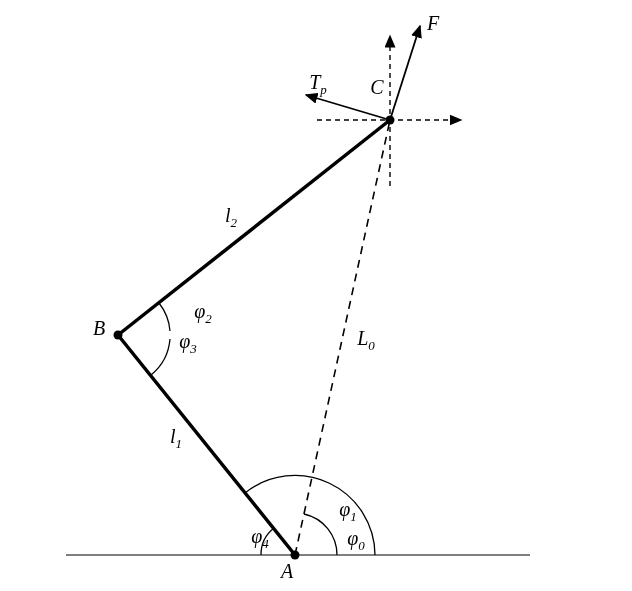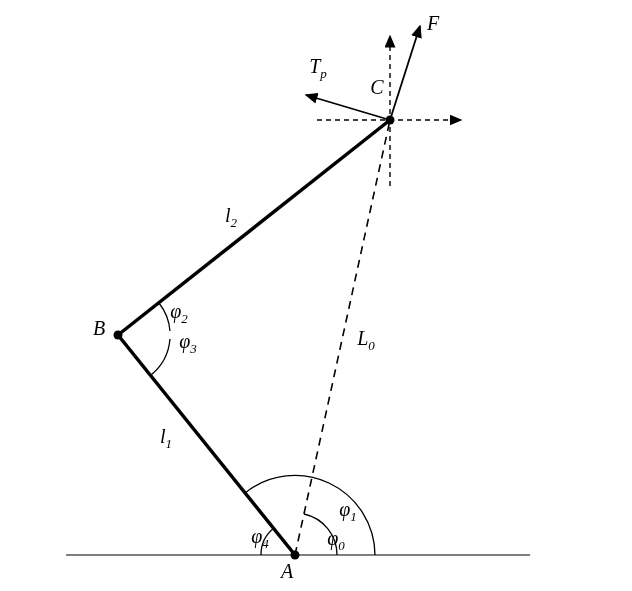--- a/index.html
+++ b/index.html
@@ -58,26 +58,26 @@
 
     <circle cx="295" cy="555" r="4.5" fill="#000"></circle>
     <circle cx="118" cy="335" r="4.5" fill="#000"></circle>
     <circle cx="390" cy="120" r="4.5" fill="#000"></circle>
   </svg>
 
   <div class="lbl" style="left:287px; top:573px"><span>A</span><sub></sub></div>
   <div class="lbl" style="left:99px;  top:330px"><span>B</span><sub></sub></div>
   <div class="lbl" style="left:377px; top:89px"><span>C</span><sub></sub></div>
 
-  <div class="lbl" style="left:166px; top:438px"><span>l</span><sub>1</sub></div>
+  <div class="lbl" style="left:176px; top:438px"><span>l</span><sub>1</sub></div>
   <div class="lbl" style="left:231px; top:217px"><span>l</span><sub>2</sub></div>
   <div class="lbl" style="left:366px; top:340px"><span>L</span><sub>0</sub></div>
 
   <div class="lbl" style="left:433px; top:25px"><span>F</span><sub></sub></div>
-  <div class="lbl" style="left:318px; top:68px"><span>T</span><sub>p</sub></div>
+  <div class="lbl" style="left:318px; top:84px"><span>T</span><sub>p</sub></div>
 
-  <div class="lbl" style="left:336px; top:540px"><span>φ</span><sub>0</sub></div>
+  <div class="lbl" style="left:356px; top:540px"><span>φ</span><sub>0</sub></div>
   <div class="lbl" style="left:348px; top:511px"><span>φ</span><sub>1</sub></div>
-  <div class="lbl" style="left:179px; top:313px"><span>φ</span><sub>2</sub></div>
+  <div class="lbl" style="left:203px; top:313px"><span>φ</span><sub>2</sub></div>
   <div class="lbl" style="left:188px; top:343px"><span>φ</span><sub>3</sub></div>
   <div class="lbl" style="left:260px; top:538px"><span>φ</span><sub>4</sub></div>
 
 </div>
 
 </body></html>

